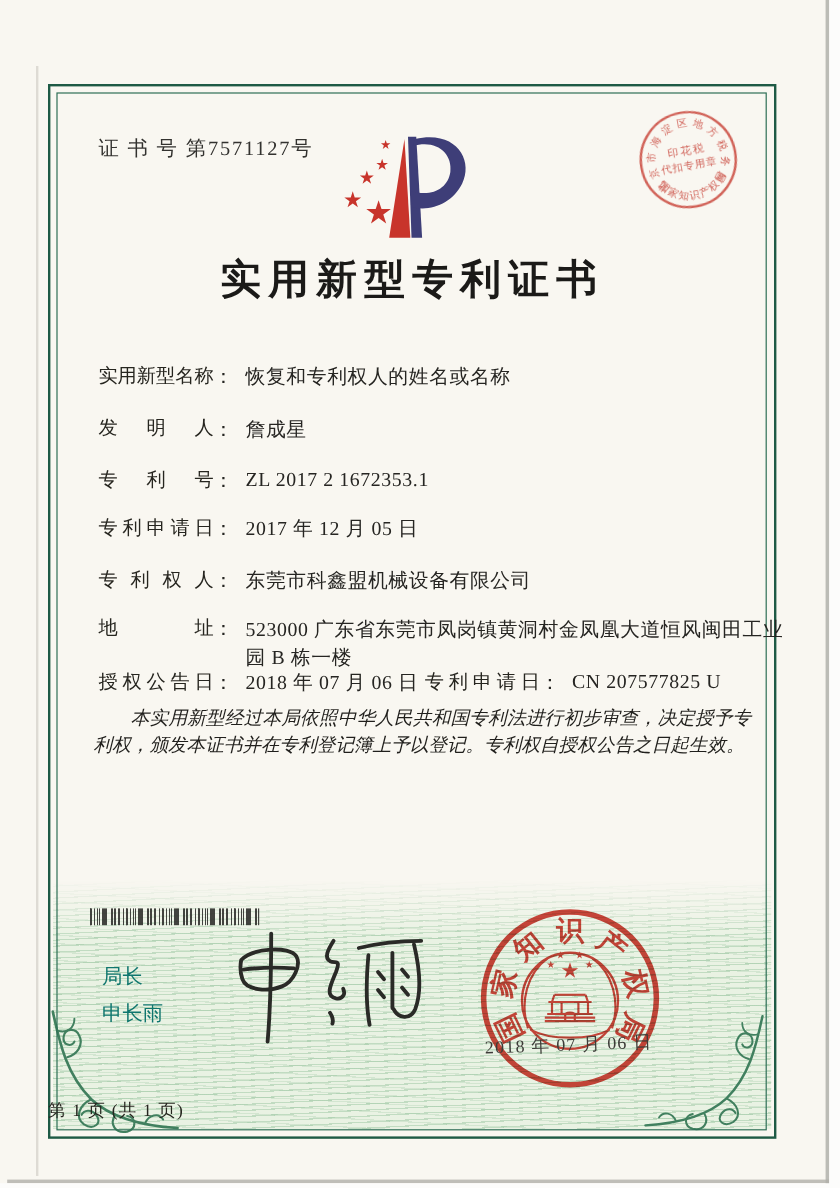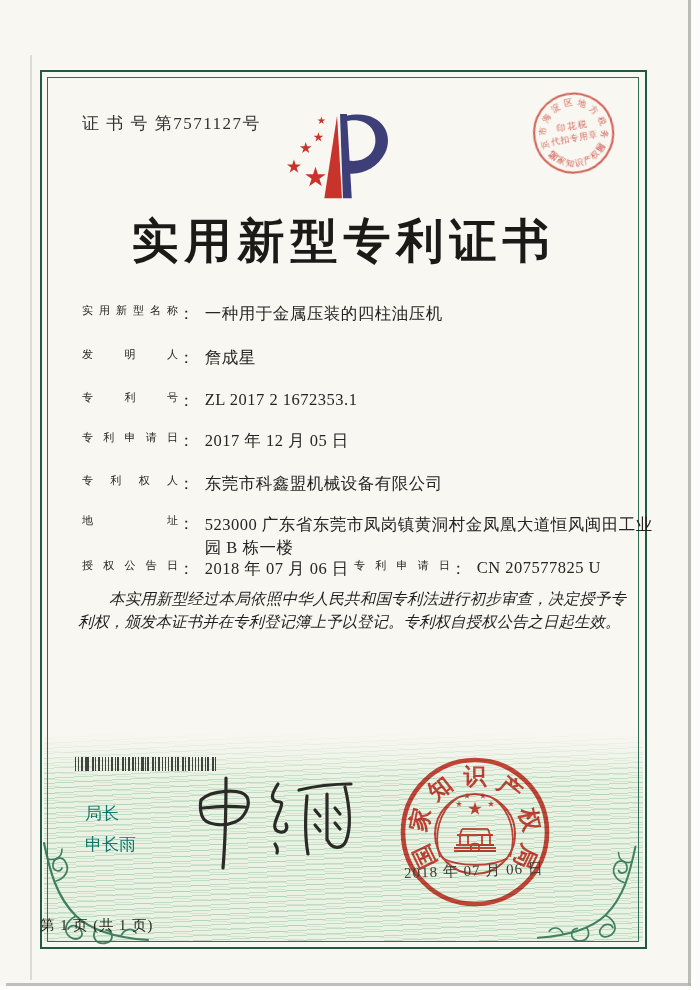--- a/index.html
+++ b/index.html
@@ -41,27 +41,27 @@
   .flourish-left  { left:36px;  top:841px; }
   .flourish-right { left:534px; top:845px; transform:scaleX(-1); }
 
   .cert-number {
     position:absolute; left:82px; top:112px; font-size:17px; letter-spacing:1.5px;
     color:#33322f; z-index:4;text-align:right;
   }
   .logo { position:absolute; left:284px; top:108px; z-index:4; }
   .title {
     position:absolute; left:40px; top:210px; width:607px; text-align:center;
-    font-size:47px; font-weight:bold; letter-spacing:6px; color:#1b1a18; z-index:4;
+    font-size:34px; font-weight:bold; letter-spacing:6px; color:#1b1a18; z-index:4;
   }
 
   .fields { position:absolute; left:82px; top:303px; width:560px; z-index:4; font-size:16.5px; }
   .frow { position:absolute; left:0; width:560px; white-space:nowrap; }
   .flabel {
-    display:inline-block; width:96px; font-size:11px;
+    display:inline-block; width:96px; font-size:16px;
     text-align:justify; text-align-last:justify; vertical-align:top; color:#26251f;
   }
   .fcolon { display:inline-block; vertical-align:top; }
   .fvalue { display:inline-block; margin-left:6px; vertical-align:top; letter-spacing:.5px; }
   .fvalue.wrap { white-space:normal; width:452px; line-height:23px; }
   .fpair2 { position:absolute; left:272px; top:0; }
 
   .paragraphs {
     position:absolute; left:78px; top:587px; width:548px; z-index:4;
     font-size:15.5px; line-height:23px; text-align:justify; color:#201f1c;font-style:italic;
@@ -170,21 +170,21 @@
       <text x="50" y="45" text-anchor="middle" font-size="10.5" fill="#cf4a40" letter-spacing="2">印花税</text>
       <text x="50" y="59" text-anchor="middle" font-size="10" fill="#cf4a40" letter-spacing="1">代扣专用章</text>
     </svg>
   </div>
 
   <h1 class="title">实用新型专利证书</h1>
 
   <div class="fields">
     <div class="frow" style="top:0px">
       <span class="flabel">实用新型名称</span><span class="fcolon">：</span>
-      <span class="fvalue">一种用于金属压装的四柱油压机</span>
+      <span class="fvalue">恢复和专利权人的姓名或名称</span>
     </div>
     <div class="frow" style="top:44px">
       <span class="flabel">发明人</span><span class="fcolon">：</span>
       <span class="fvalue">詹成星</span>
     </div>
     <div class="frow" style="top:87px">
       <span class="flabel">专利号</span><span class="fcolon">：</span>
       <span class="fvalue">ZL 2017 2 1672353.1</span>
     </div>
     <div class="frow" style="top:127px">

